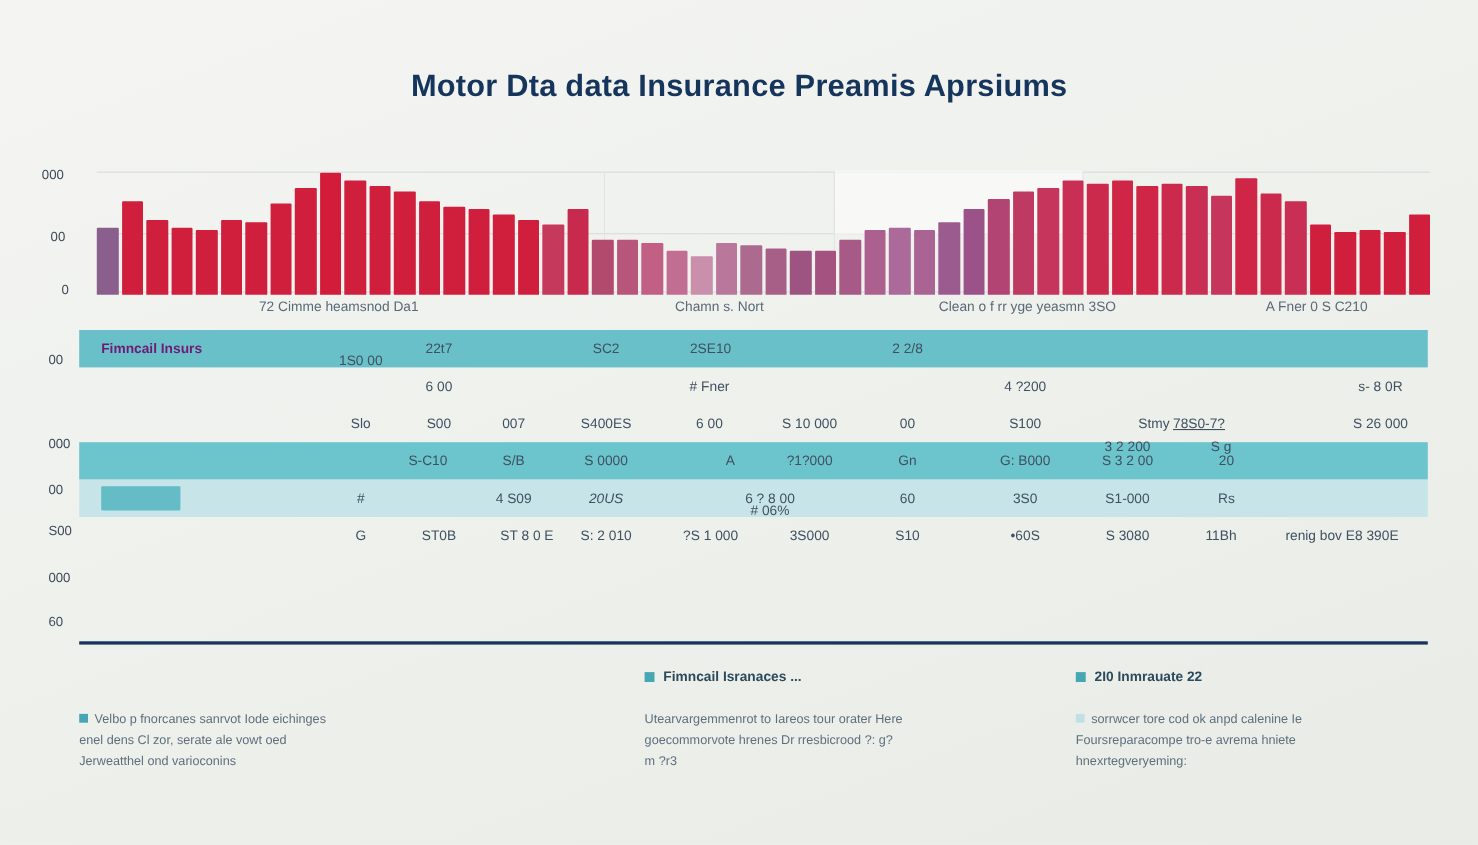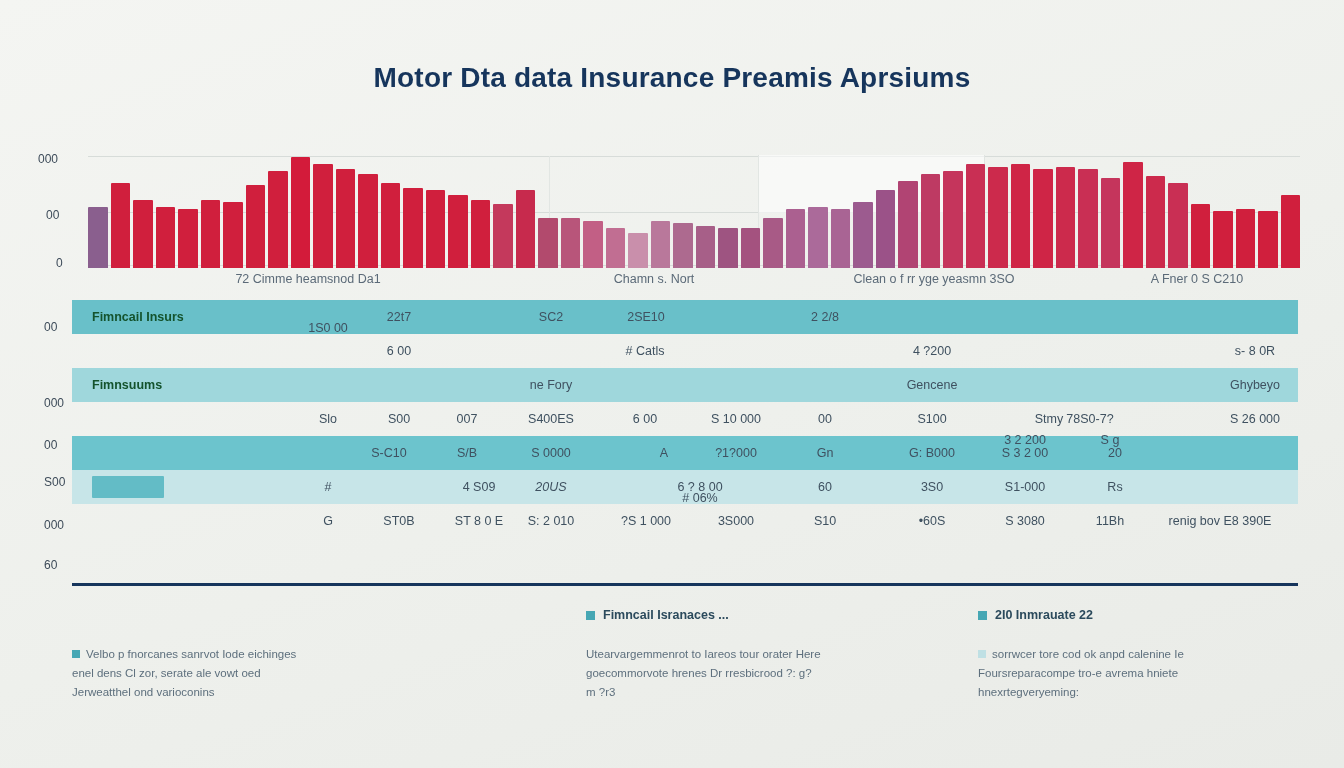--- a/index.html
+++ b/index.html
@@ -128,21 +128,21 @@
   .trow.band-none { background: transparent; }
   .cell {
     position: absolute;
     font-size: 12.5px;
     color: #3f5160;
     white-space: nowrap;
     transform: translateX(-50%);
   }
   .cell.lead {
     transform: none;
-    color: #14532d;
+    color: #701a75;
     font-weight: bold;
   }
   .swatch-cell {
     position: absolute;
     left: 20px;
     top: 6px;
     width: 72px;
     height: 22px;
     background: #63bcc6;
     border-radius: 1px;
@@ -290,60 +290,54 @@
       <div class="trow band-dark">
         <div class="cell lead" style="left: 20px; top: 10px;">Fimncail Insurs</div>
         <div class="cell" style="left: 256px; top: 21px;">1S0 00</div>
         <div class="cell" style="left: 327px; top: 10px;">22t7</div>
         <div class="cell" style="left: 479px; top: 10px;">SC2</div>
         <div class="cell" style="left: 574px; top: 10px;">2SE10</div>
         <div class="cell" style="left: 753px; top: 10px;">2 2/8</div>
       </div>
       <div class="trow band-none">
         <div class="cell" style="left: 327px; top: 10px;">6 00</div>
-        <div class="cell" style="left: 573px; top: 10px;"># Catls</div>
+        <div class="cell" style="left: 573px; top: 10px;"># Fner</div>
         <div class="cell" style="left: 860px; top: 10px;">4  ?200</div>
         <div class="cell" style="left: 1183px; top: 10px;">s- 8 0R</div>
-      </div>
-      <div class="trow band-light">
-        <div class="cell lead" style="left: 20px; top: 10px;">Fimnsuums</div>
-        <div class="cell" style="left: 479px; top: 10px;">ne Fory</div>
-        <div class="cell" style="left: 860px; top: 10px;">Gencene</div>
-        <div class="cell" style="left: 1183px; top: 10px;">Ghybeyo</div>
       </div>
       <div class="trow band-none">
         <div class="cell" style="left: 256px; top: 10px;">Slo</div>
         <div class="cell" style="left: 327px; top: 10px;">S00</div>
         <div class="cell" style="left: 395px; top: 10px;">007</div>
         <div class="cell" style="left: 479px; top: 10px;">S400ES</div>
         <div class="cell" style="left: 573px; top: 10px;">6 00</div>
         <div class="cell" style="left: 664px; top: 10px;">S 10 000</div>
         <div class="cell" style="left: 753px; top: 10px;">00</div>
         <div class="cell" style="left: 860px; top: 10px;">S100</div>
         <div class="cell" style="left: 953px; top: 10px; margin-left: 24px;">Stmy</div>
-        <div class="cell" style="left: 1018px; top: 10px;">78S0-7?</div>
+        <div class="cell" style="left: 1018px; top: 10px; text-decoration: underline;">78S0-7?</div>
         <div class="cell" style="left: 1183px; top: 10px;">S 26 000</div>
       </div>
       <div class="trow band-mid">
         <div class="cell" style="left: 317px; top: 10px;">S-C10</div>
         <div class="cell" style="left: 395px; top: 10px;">S/B</div>
         <div class="cell" style="left: 479px; top: 10px;">S 0000</div>
         <div class="cell" style="left: 592px; top: 10px;">A</div>
         <div class="cell" style="left: 664px; top: 10px;">?1?000</div>
         <div class="cell" style="left: 753px; top: 10px;">Gn</div>
         <div class="cell" style="left: 860px; top: 10px;">G: B000</div>
         <div class="cell" style="left: 953px; top: 10px;">S 3 2 00</div>
         <div class="cell" style="left: 953px; top: -3px;">3 2 200</div>
         <div class="cell" style="left: 1038px; top: -3px;">S g</div>
         <div class="cell" style="left: 1043px; top: 10px;">20</div>
       </div>
       <div class="trow band-pale">
         <div class="swatch-cell"></div>
         <div class="cell" style="left: 256px; top: 10px;">#</div>
-        <div class="cell" style="left: 407px; top: 10px; text-align: right;">4 S09</div>
+        <div class="cell" style="left: 395px; top: 10px; text-align: right;">4 S09</div>
         <div class="cell" style="left: 479px; top: 10px; font-style: italic;">20US</div>
         <div class="cell" style="left: 628px; top: 10px;">6 ? 8 00</div>
         <div class="cell" style="left: 628px; top: 21px;"># 06%</div>
         <div class="cell" style="left: 753px; top: 10px;">60</div>
         <div class="cell" style="left: 860px; top: 10px;">3S0</div>
         <div class="cell" style="left: 953px; top: 10px;">S1-000</div>
         <div class="cell" style="left: 1043px; top: 10px;">Rs</div>
       </div>
       <div class="trow band-none">
         <div class="cell" style="left: 256px; top: 10px;">G</div>

